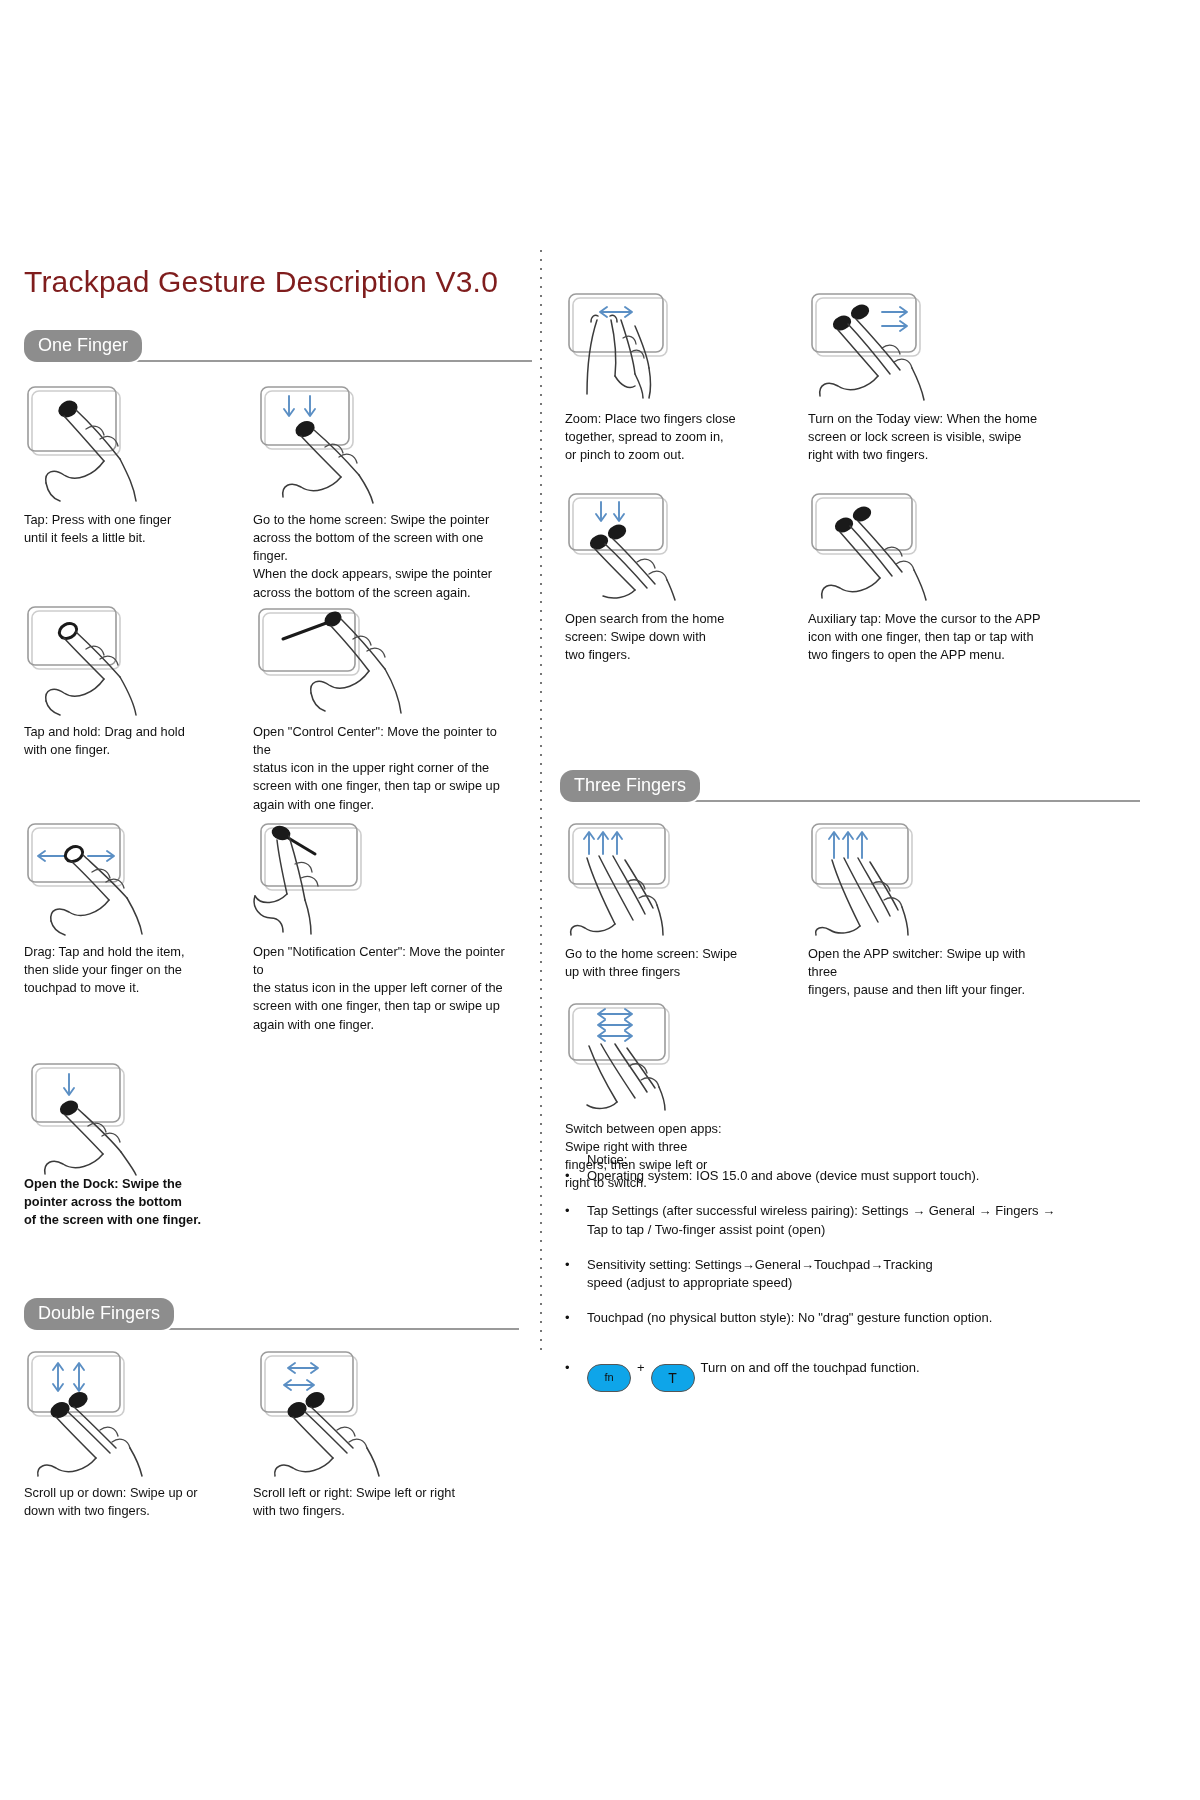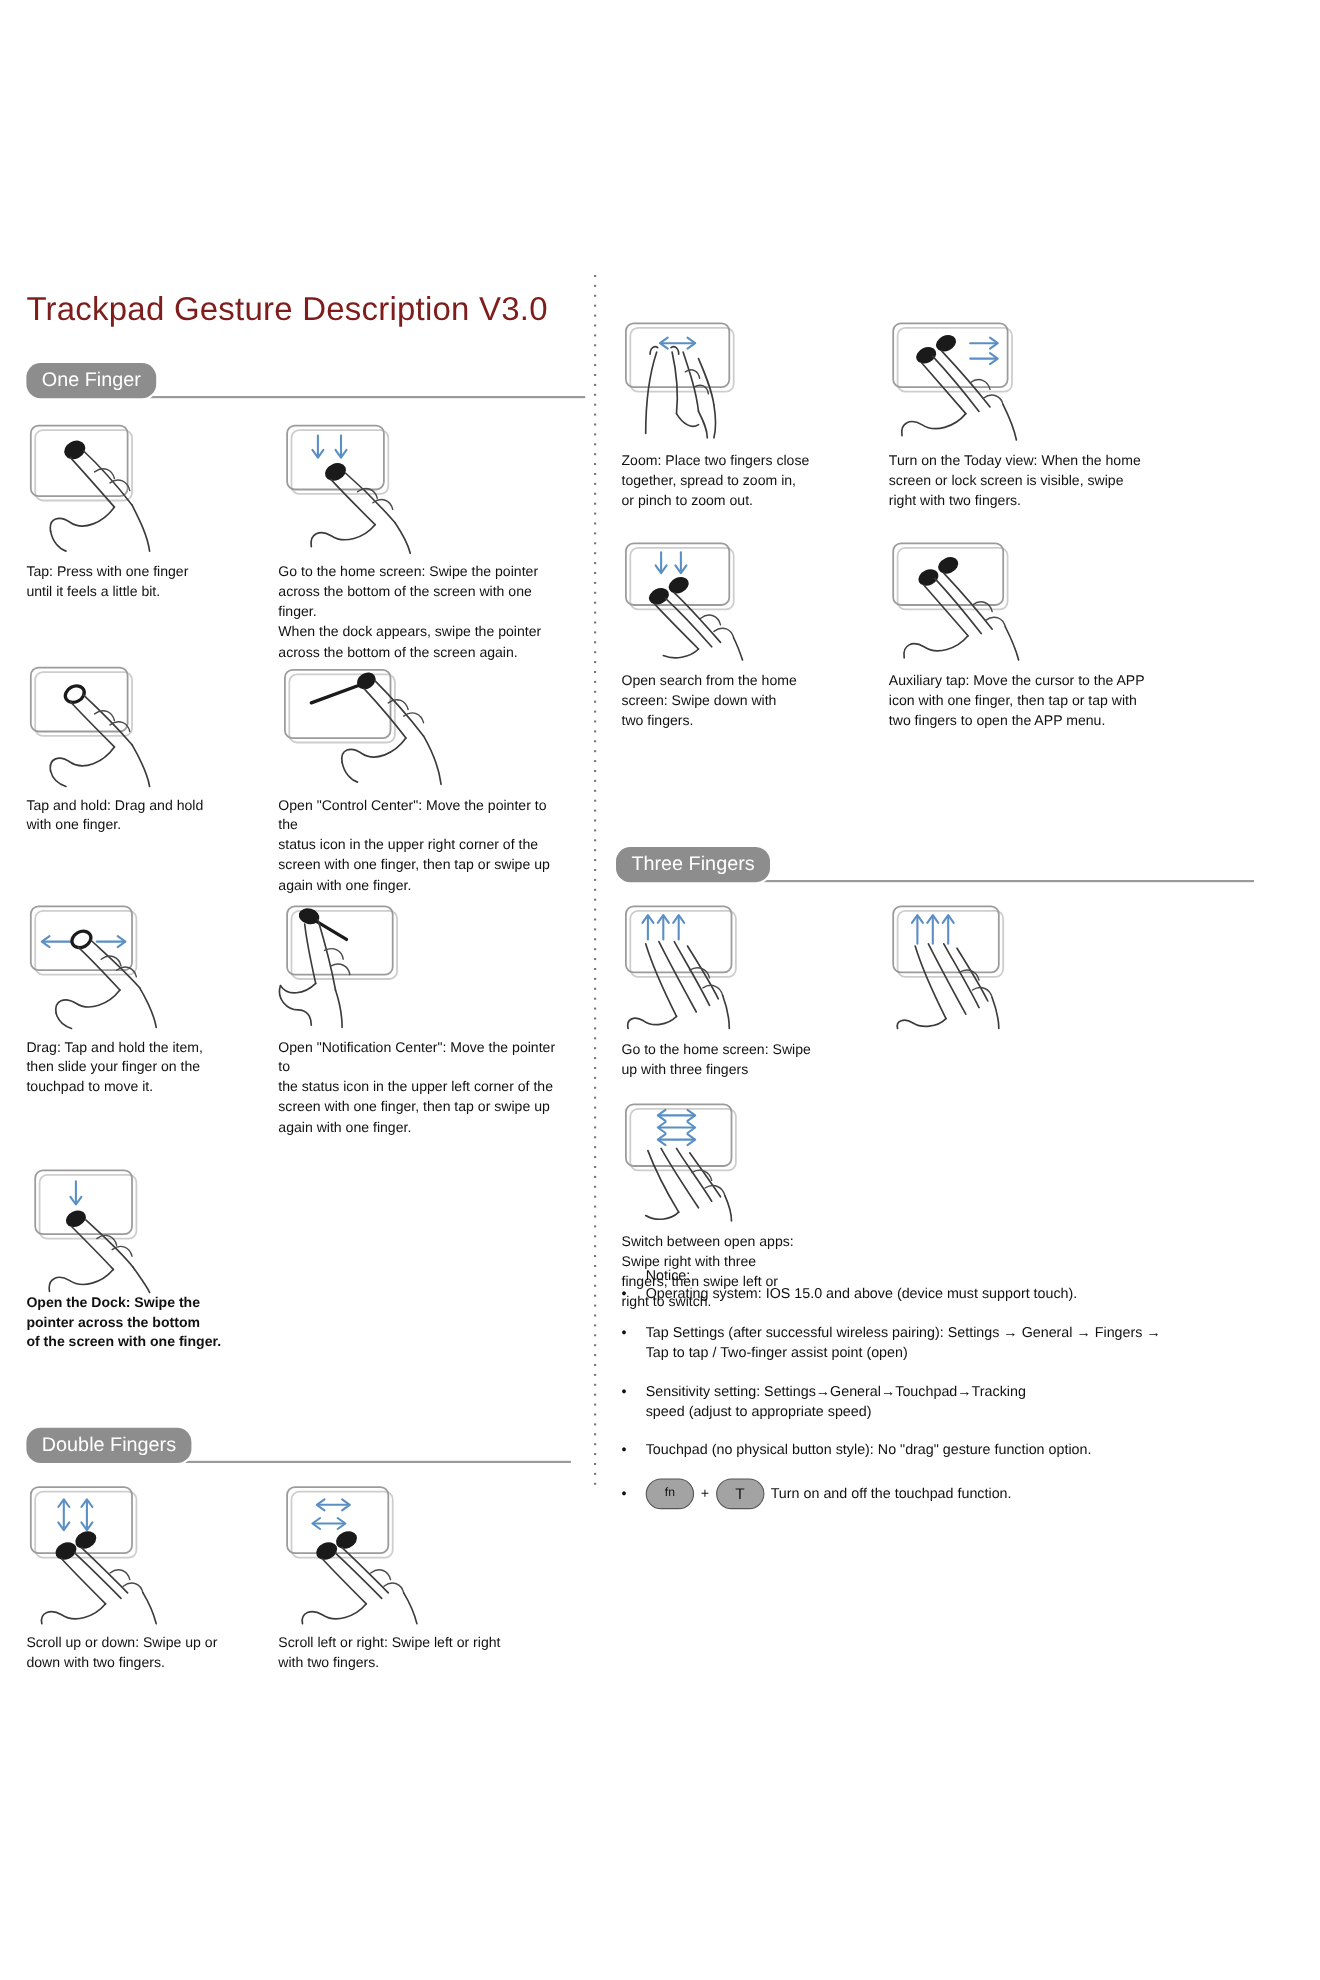--- a/index.html
+++ b/index.html
@@ -53,21 +53,21 @@
   
   .notice{position:absolute;left:565px;top:1152px;width:620px;}
   .notice-title{font-size:13px;margin-left:22px;}
   .nitem{display:flex;font-size:13px;line-height:1.45;margin-bottom:16px;}
   .nbullet{width:22px;flex:none;font-size:13px;line-height:1.45;}
   .ntext{white-space:pre-line;}
   .keyrow{display:flex;align-items:center;font-size:13px;}
   .key{
     border:1.3px solid #555;border-radius:14px;
     min-width:30px;height:26px;display:flex;align-items:center;justify-content:center;
-    font-size:11px;padding:0 6px;background:#a3a3a3;
+    font-size:11px;padding:0 6px;background:#0ea5e9;margin-top:20px;
   }
   .key.t{font-size:14px;}
   .plus{margin:0 6px;font-size:13px;}
   .keylabel{margin-left:6px;font-size:13px;}
 </style>
 </head>
 <body>
 
 <div class="page">
 
@@ -449,20 +449,22 @@
         <path class="hl" d="M24 40 C 30 60, 40 82, 52 106"></path>
         <path class="hl" d="M36 38 C 46 58, 58 80, 70 102"></path>
         <path class="hl" d="M50 38 C 60 56, 72 76, 82 96"></path>
         <path class="hl" d="M62 42 C 72 58, 82 74, 90 90"></path>
         <path class="hl2" d="M64 64 C 72 59, 80 63, 82 71"></path>
         <path class="hl2" d="M76 80 C 84 75, 92 79, 94 87"></path>
         <path class="hl" d="M52 106 C 44 114, 30 115, 22 110 C 14 105, 6 108, 8 115"></path>
         <path class="hl" d="M94 87 C 98 98, 100 108, 100 115"></path>
       </svg>
     </div>
+    <div class="cap" style="margin-top:10px;">Open the APP switcher: Swipe up with three
+fingers, pause and then lift your finger.</div>
   </div>
 
   <div class="card" style="left:565px;top:1000px;width:220px;">
     <div class="art">
       <svg width="210" height="110" viewBox="0 0 210 110">
         <rect class="padline2" x="8" y="8" width="96" height="56" rx="7"></rect>
         <rect class="padline" x="4" y="4" width="96" height="56" rx="7" fill="#fff"></rect>
         <g class="arr">
           <path d="M34 14 L66 14"></path>
             <path d="M40 9 L33 14 L40 19"></path>

